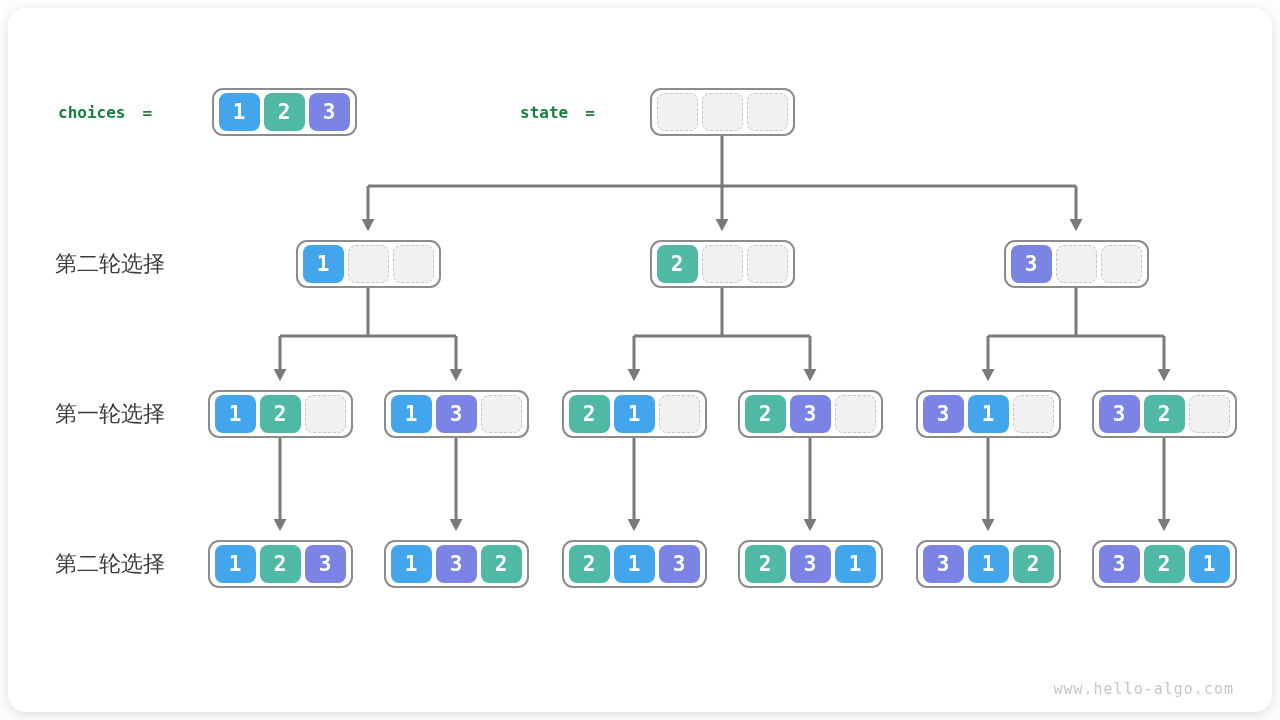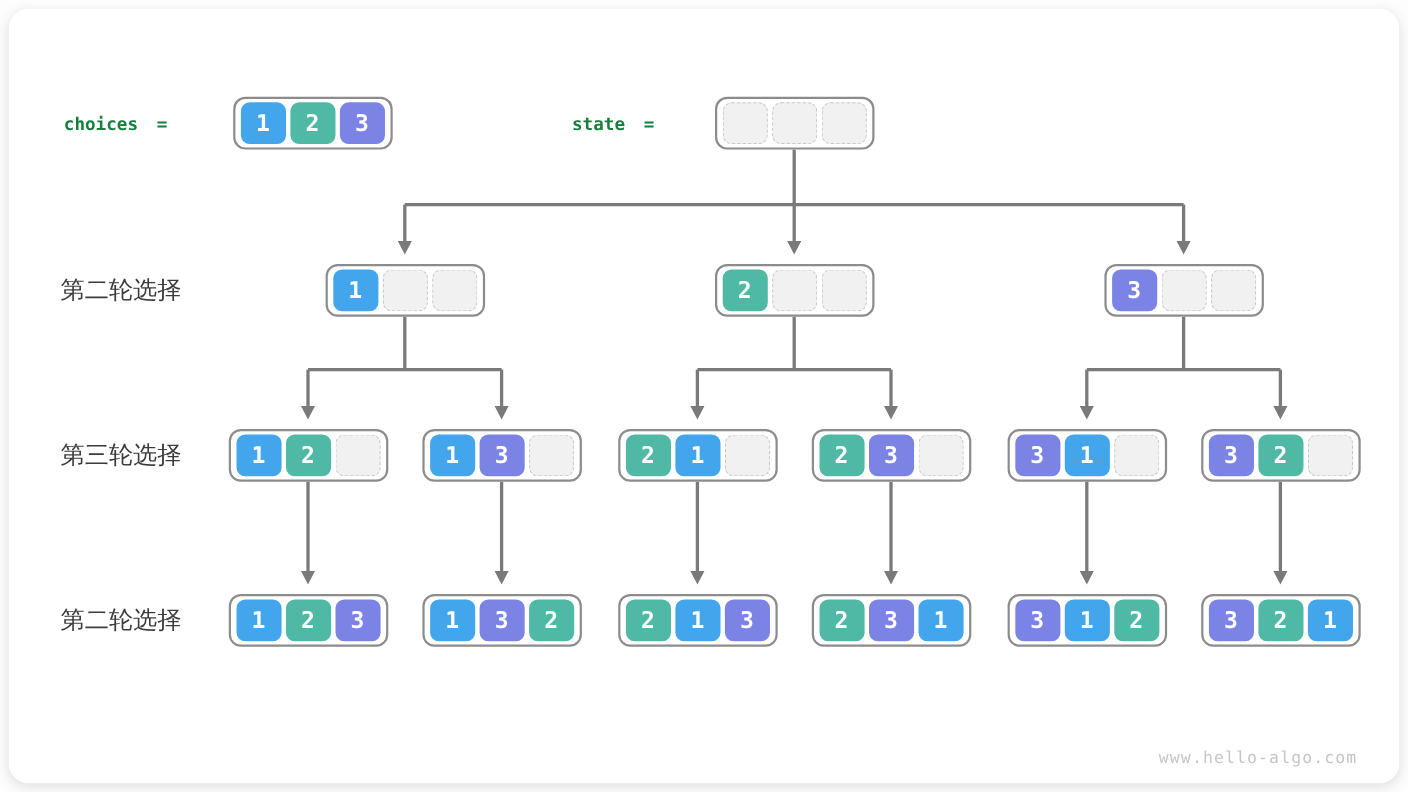--- a/index.html
+++ b/index.html
@@ -87,21 +87,21 @@
   <span>choices</span>
   <span class="eq">=</span>
 </div>
 
 <div class="io-label" style="left:520px;top:88px">
   <span>state</span>
   <span class="eq">=</span>
 </div>
 
 <div class="row-label" style="top:240px">第二轮选择</div>
-<div class="row-label" style="top:390px">第三轮选择</div>
+<div class="row-label" style="top:390px">第一轮选择</div>
 <div class="row-label" style="top:540px">第二轮选择</div>
 
 <div id="node-layer">
     <div class="node-box" style="left: 211.5px; top: 88px;">
       <div class="cell filled" style="background: rgb(67, 166, 236);">1</div>
       <div class="cell filled" style="background: rgb(80, 185, 166);">2</div>
       <div class="cell filled" style="background: rgb(123, 132, 228);">3</div>
     </div>
     <div class="node-box" style="left: 649.5px; top: 88px;">
       <div class="cell empty"></div>

